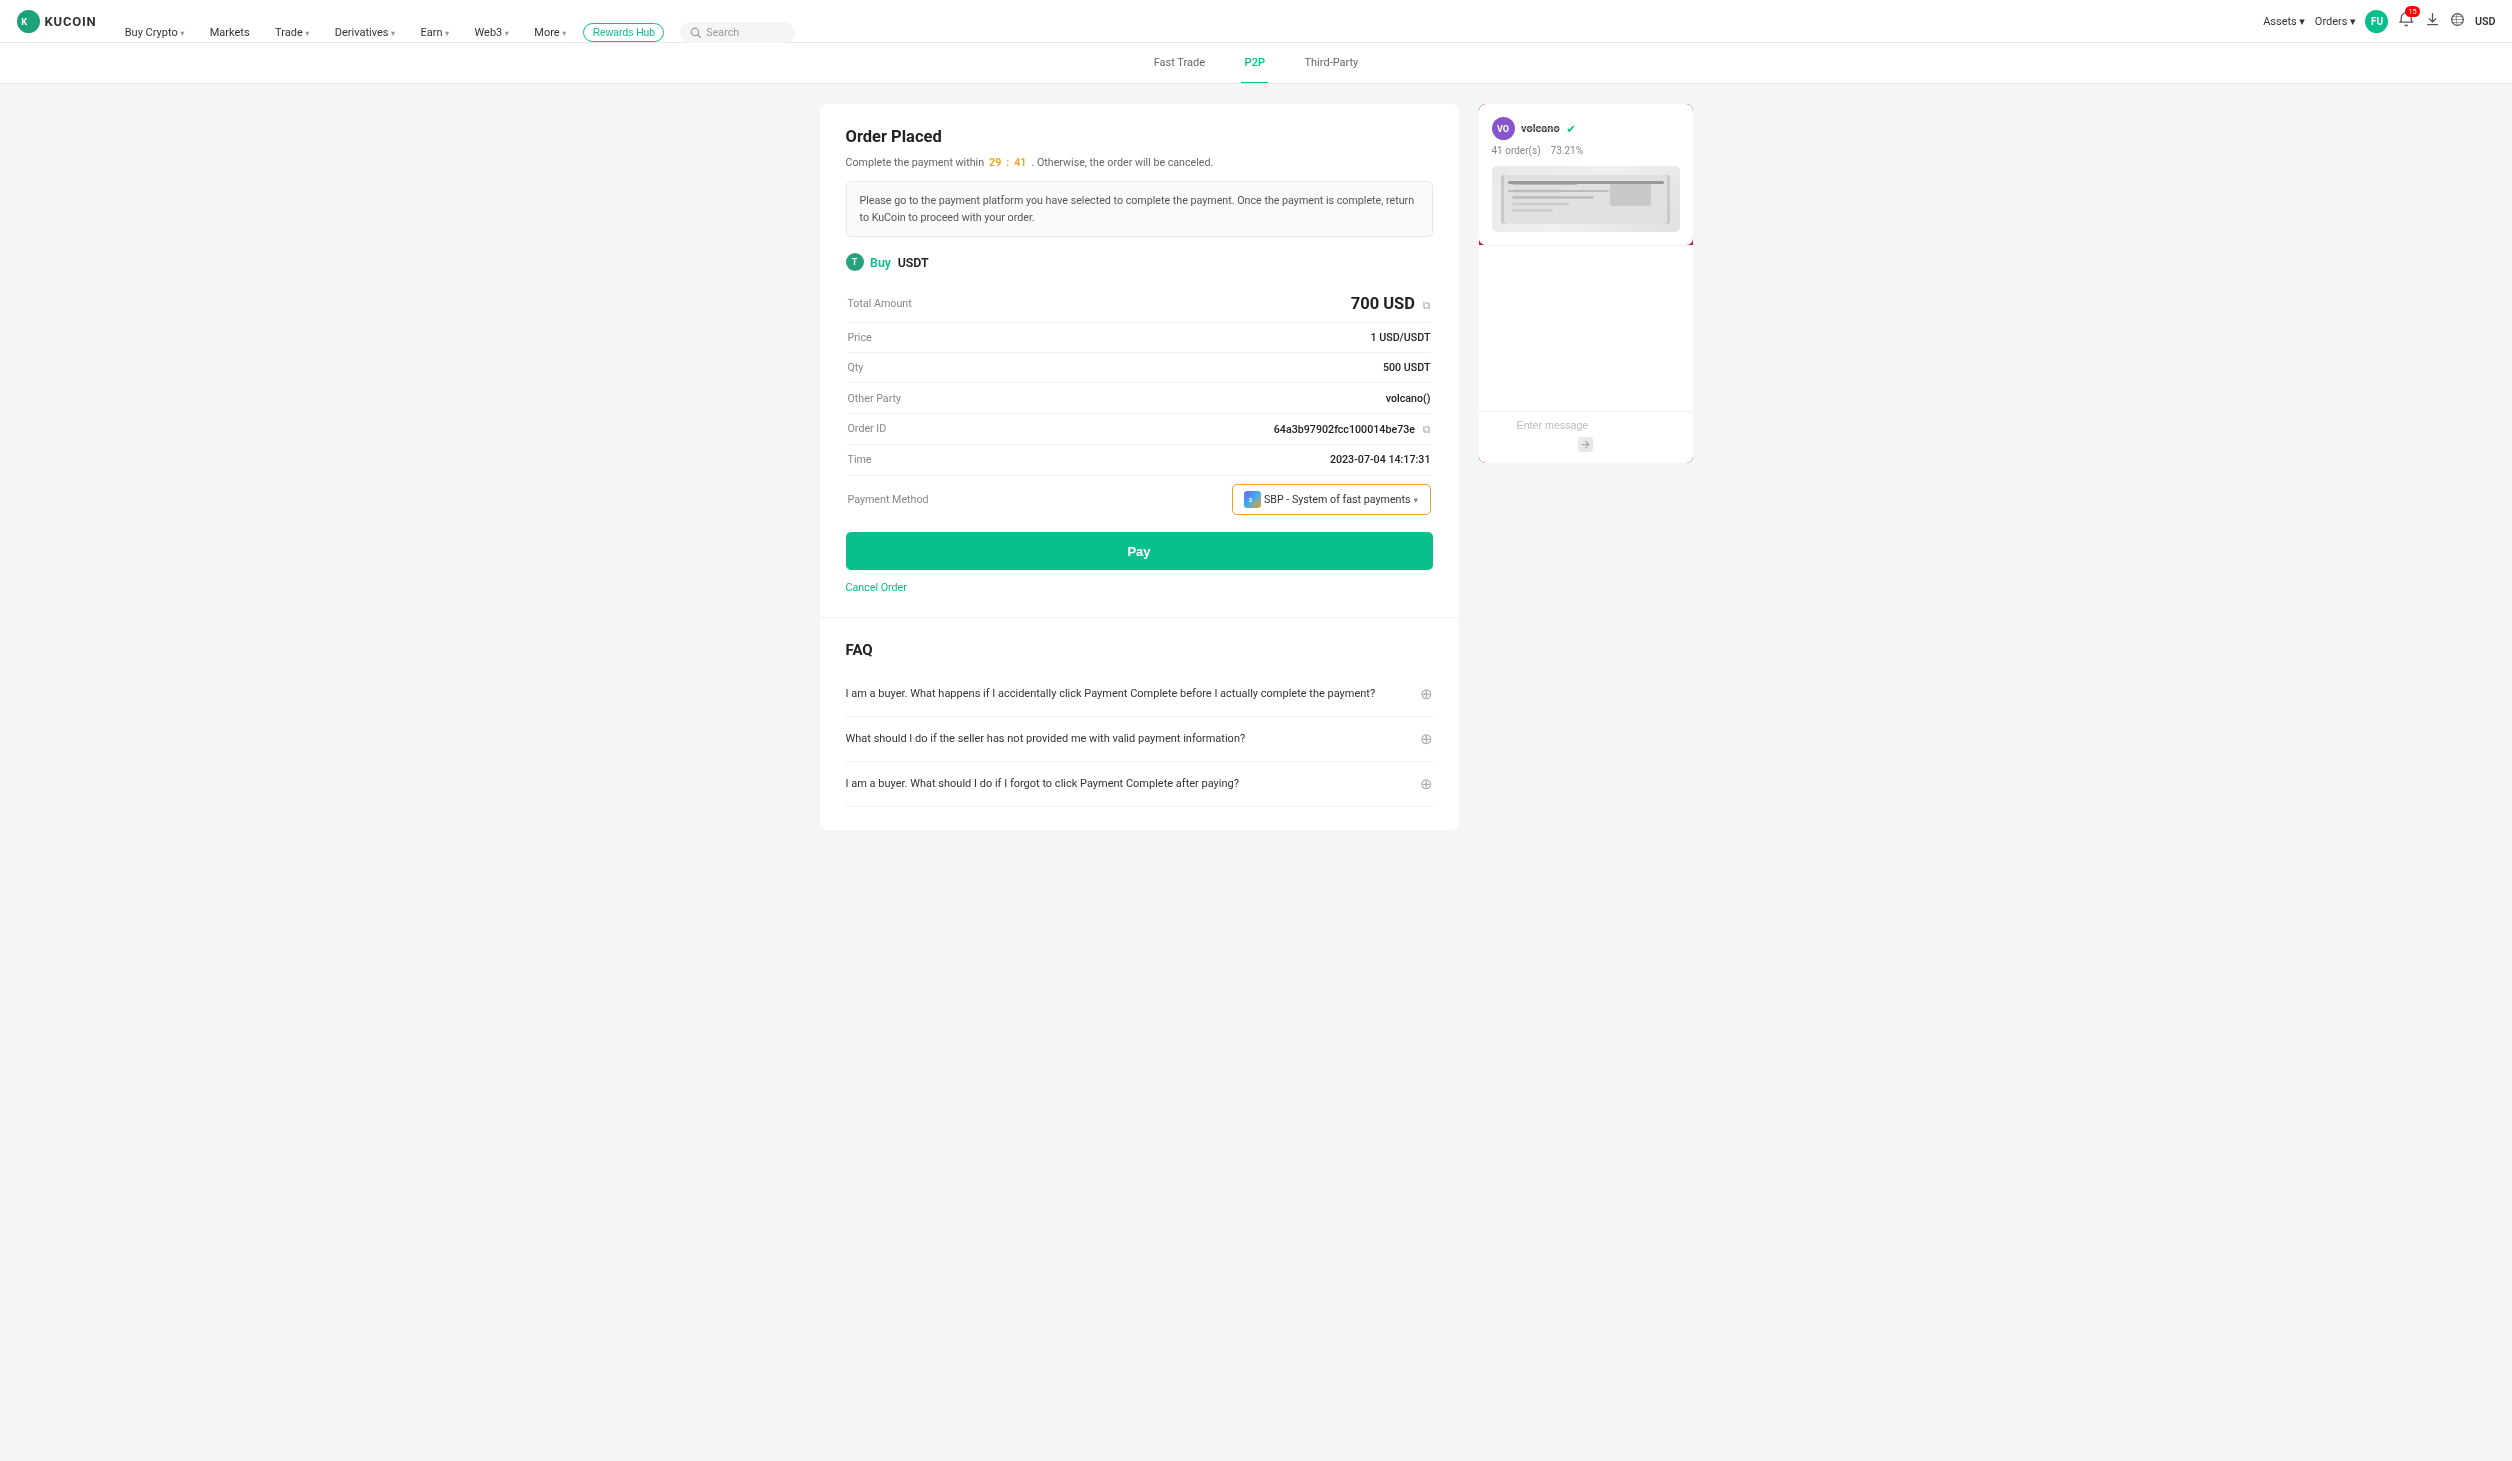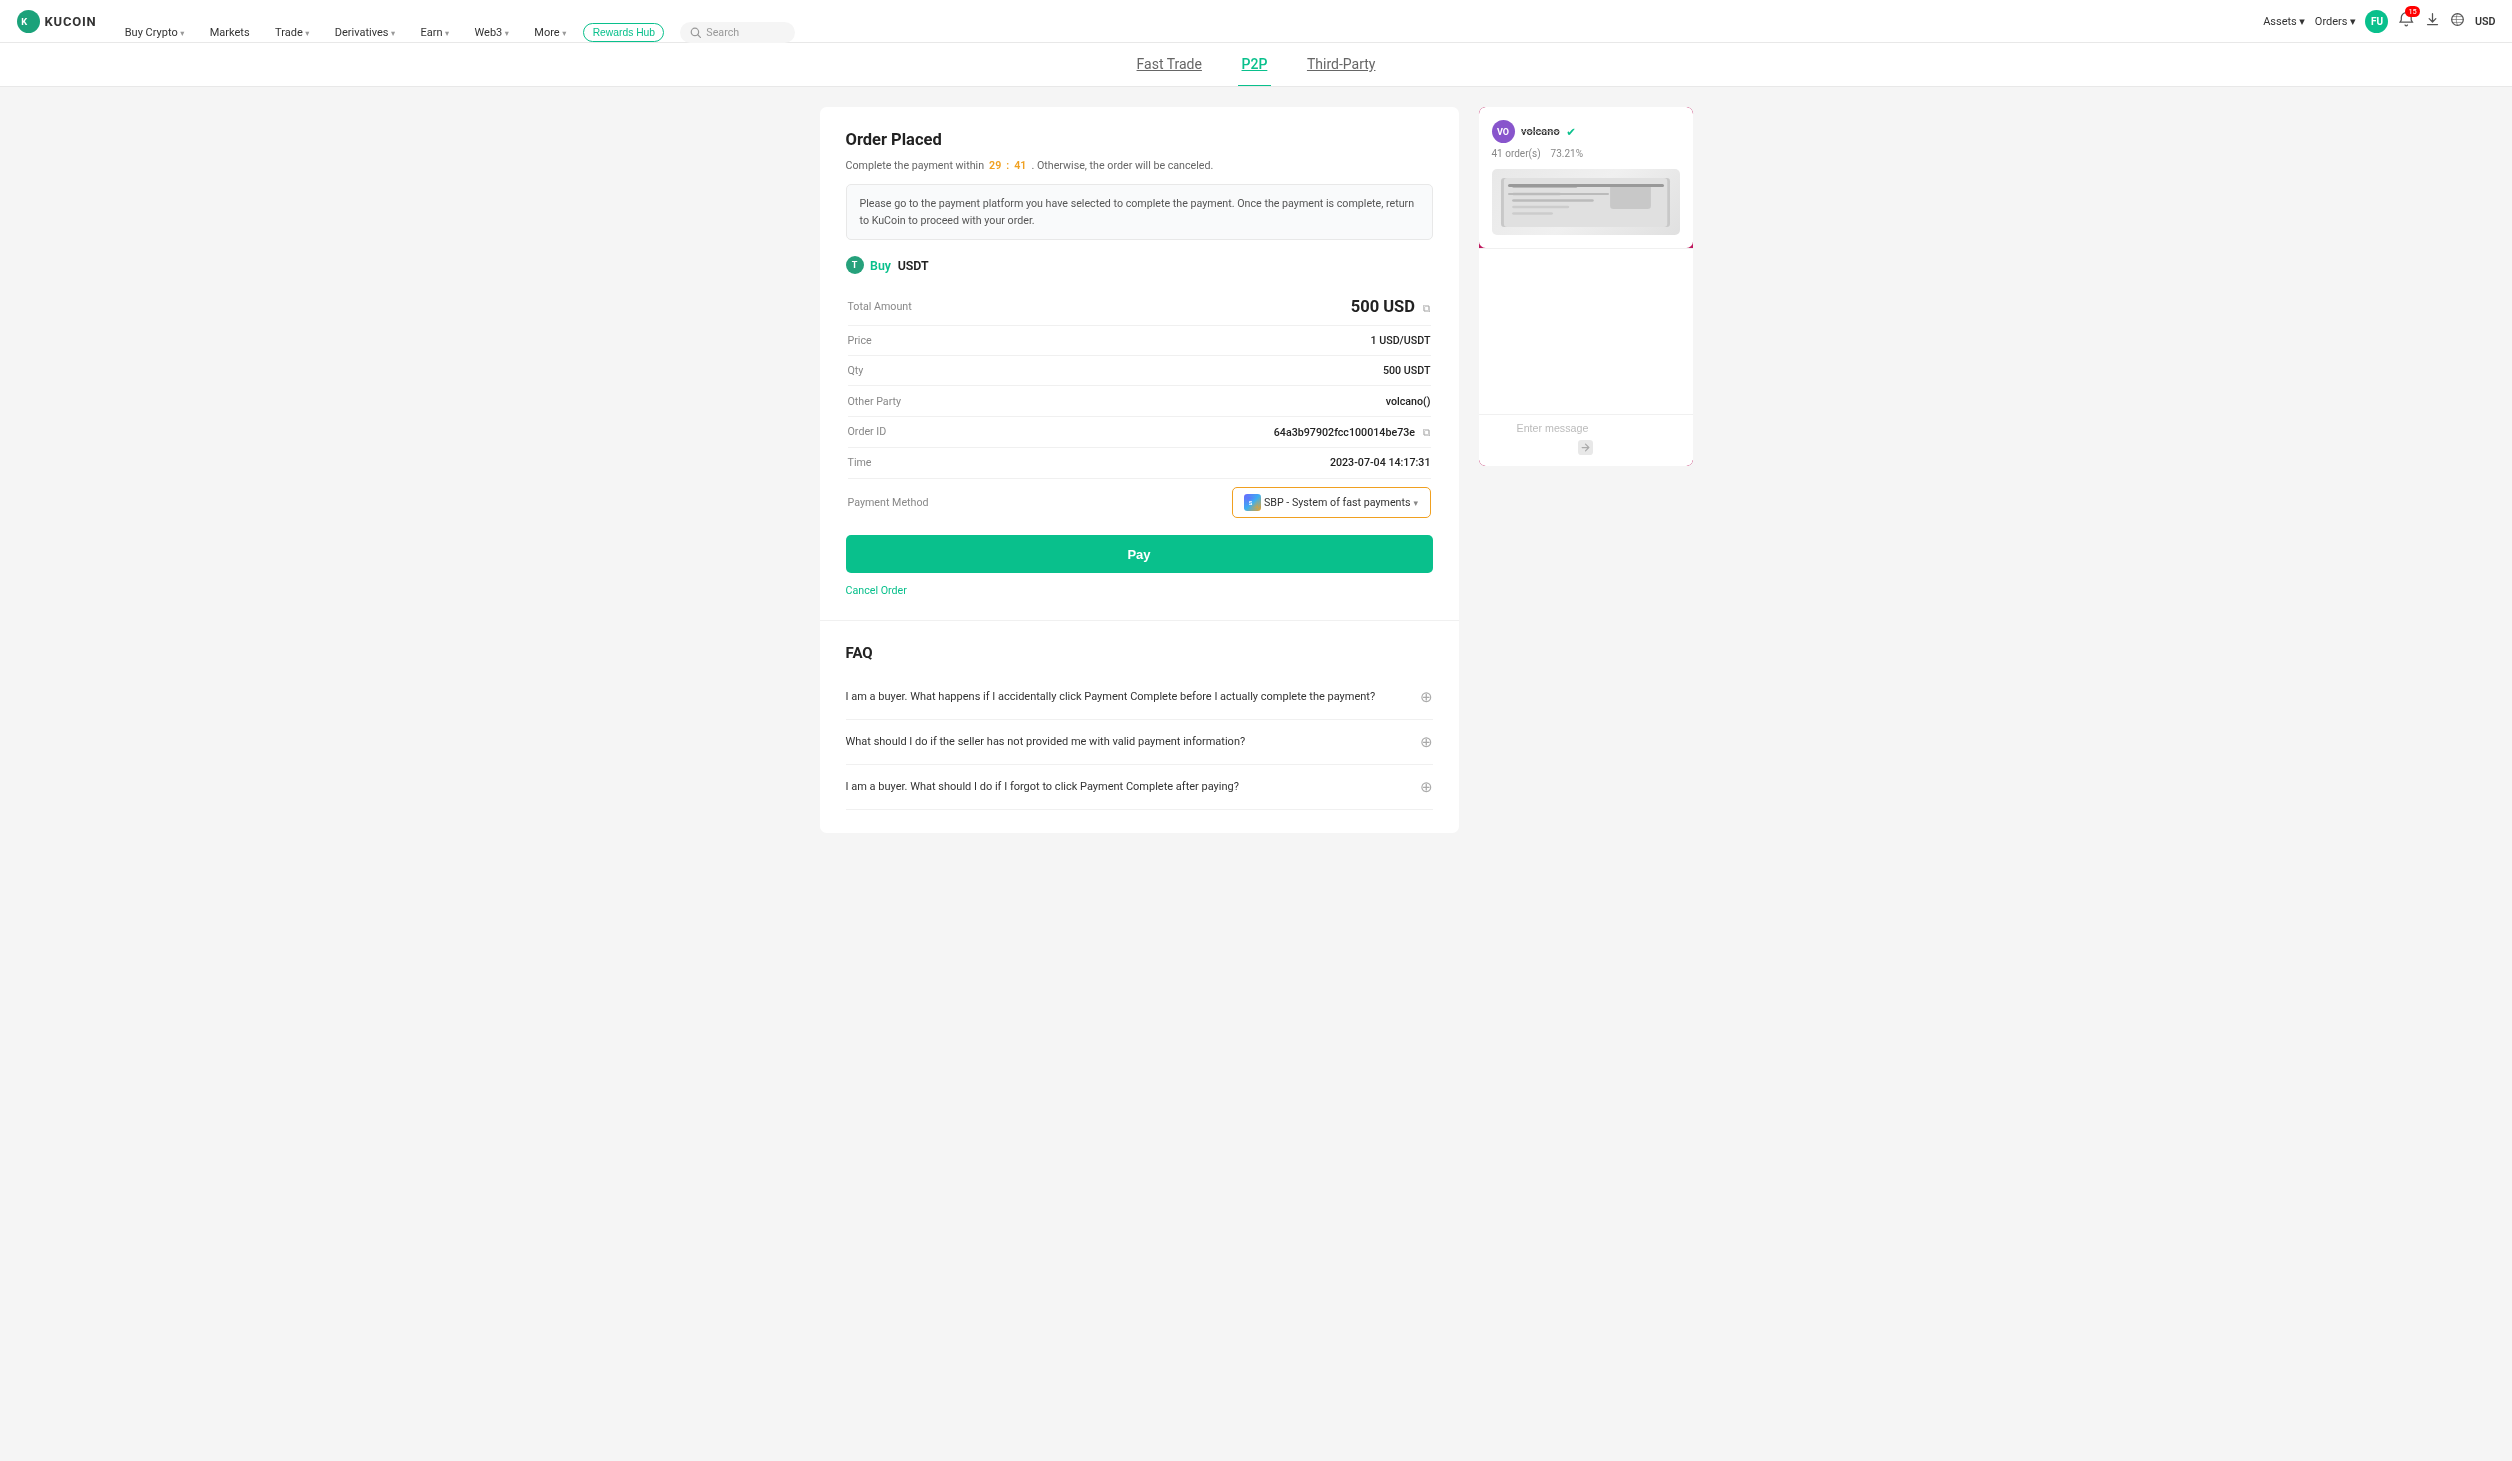--- a/index.html
+++ b/index.html
@@ -129,24 +129,23 @@
       background: #fff;
       border-bottom: 0.8px solid #e8e8e8;
       display: flex;
       justify-content: center;
       gap: 33px;
       padding: 0 16.5px;
     }
     .sub-tab {
       padding: 13px 3.3px;
       cursor: pointer;
-      font-size: 14px;
+      font-size: 11px;
       color: #666;
       border-bottom: 1.6px solid transparent;
-      text-decoration: underline;
     }
     .sub-tab.active {
       color: #09c08c;
       border-bottom-color: #09c08c;
       font-weight: 500;
     }
 
     
     .main-content {
       max-width: 906px;
@@ -525,21 +524,21 @@
         <div class="tether-icon">T</div>
         <span class="buy-text">Buy</span>
         <span>USDT</span>
       </div>
 
       <table class="order-details">
         <tbody>
           <tr class="detail-row">
             <td class="detail-label">Total Amount</td>
             <td style="text-align:right;">
-              <span class="total-value">500 USD</span>
+              <span class="total-value">700 USD</span>
               <span class="copy-icon">⧉</span>
             </td>
           </tr>
           <tr class="detail-row">
             <td class="detail-label">Price</td>
             <td class="detail-value" style="text-align:left;">1 USD/USDT</td>
           </tr>
           <tr class="detail-row">
             <td class="detail-label">Qty</td>
             <td class="detail-value" style="text-align:right;">500 USDT</td>

